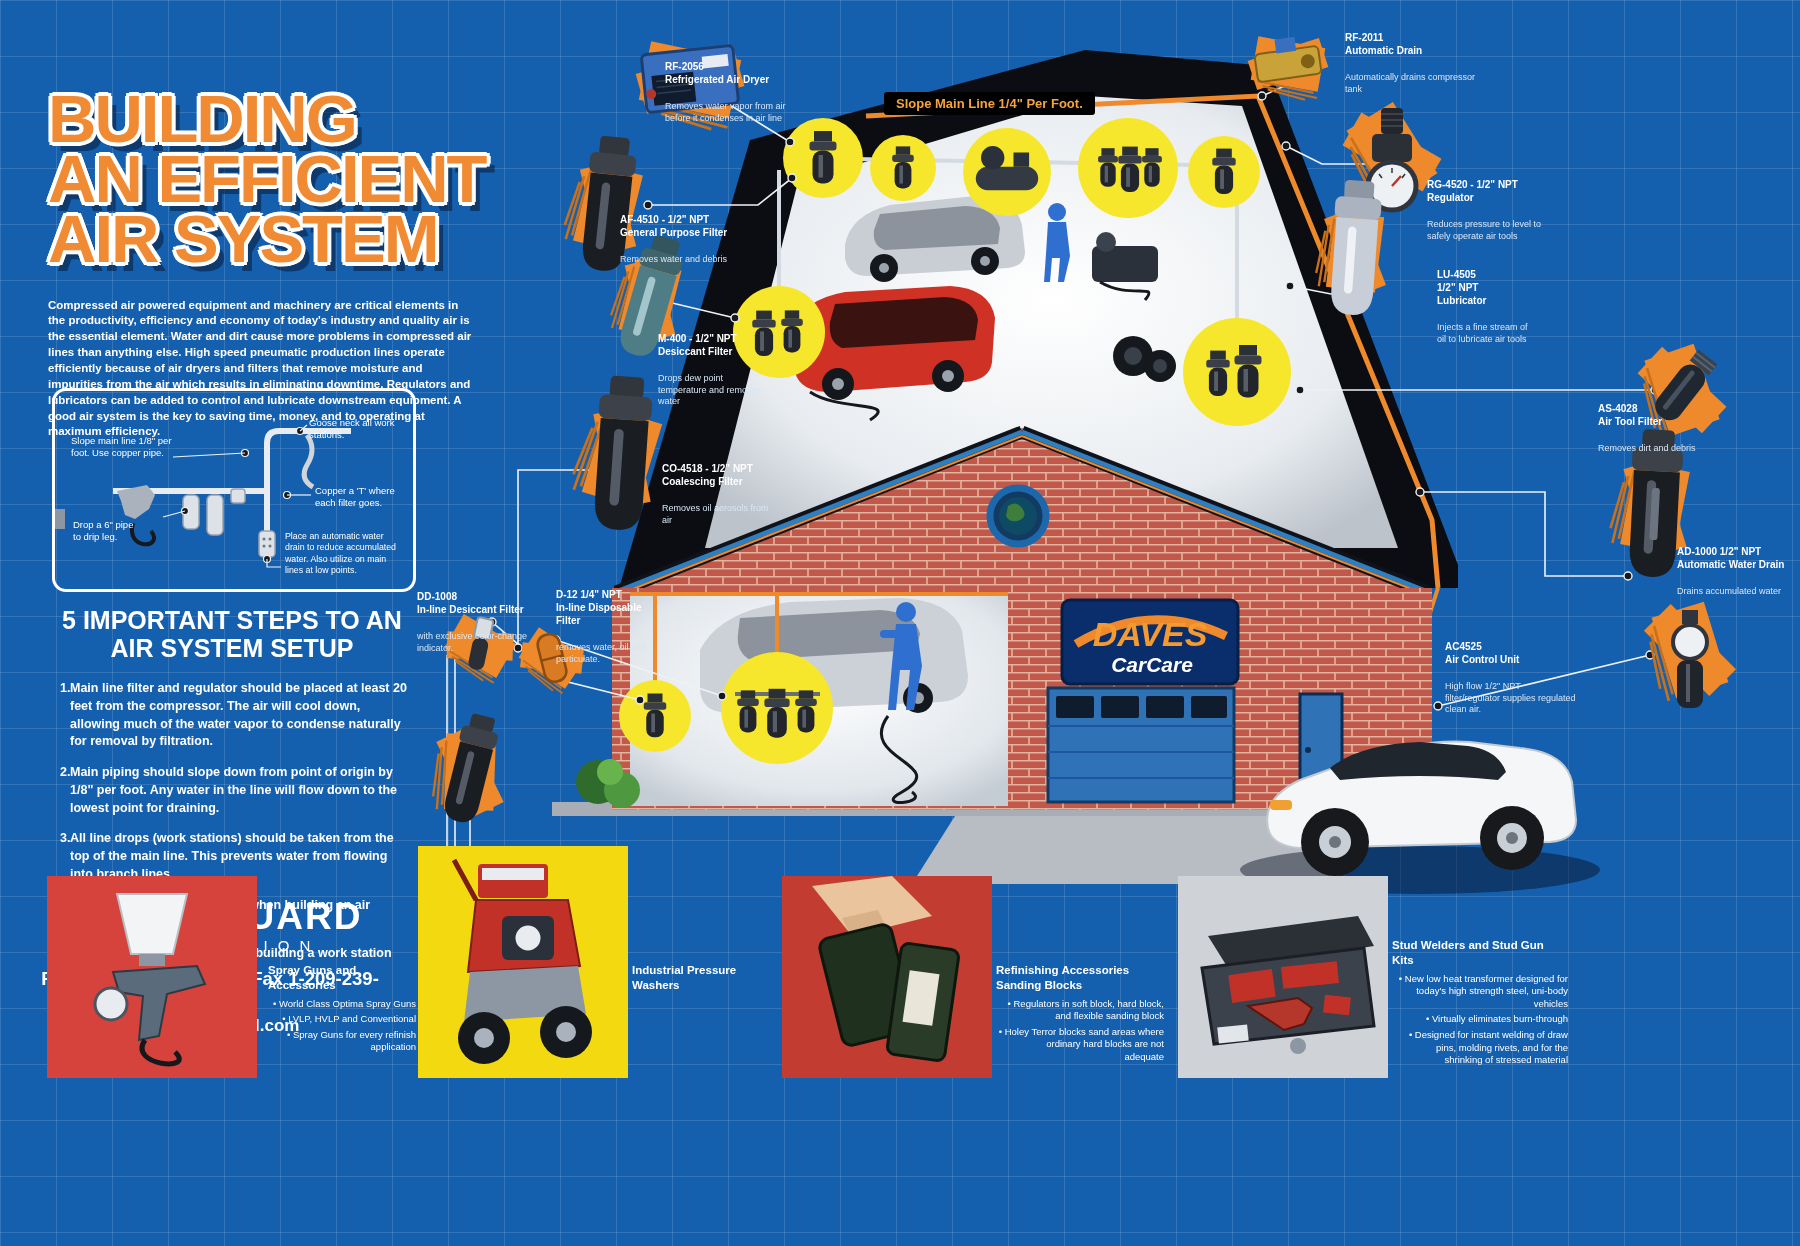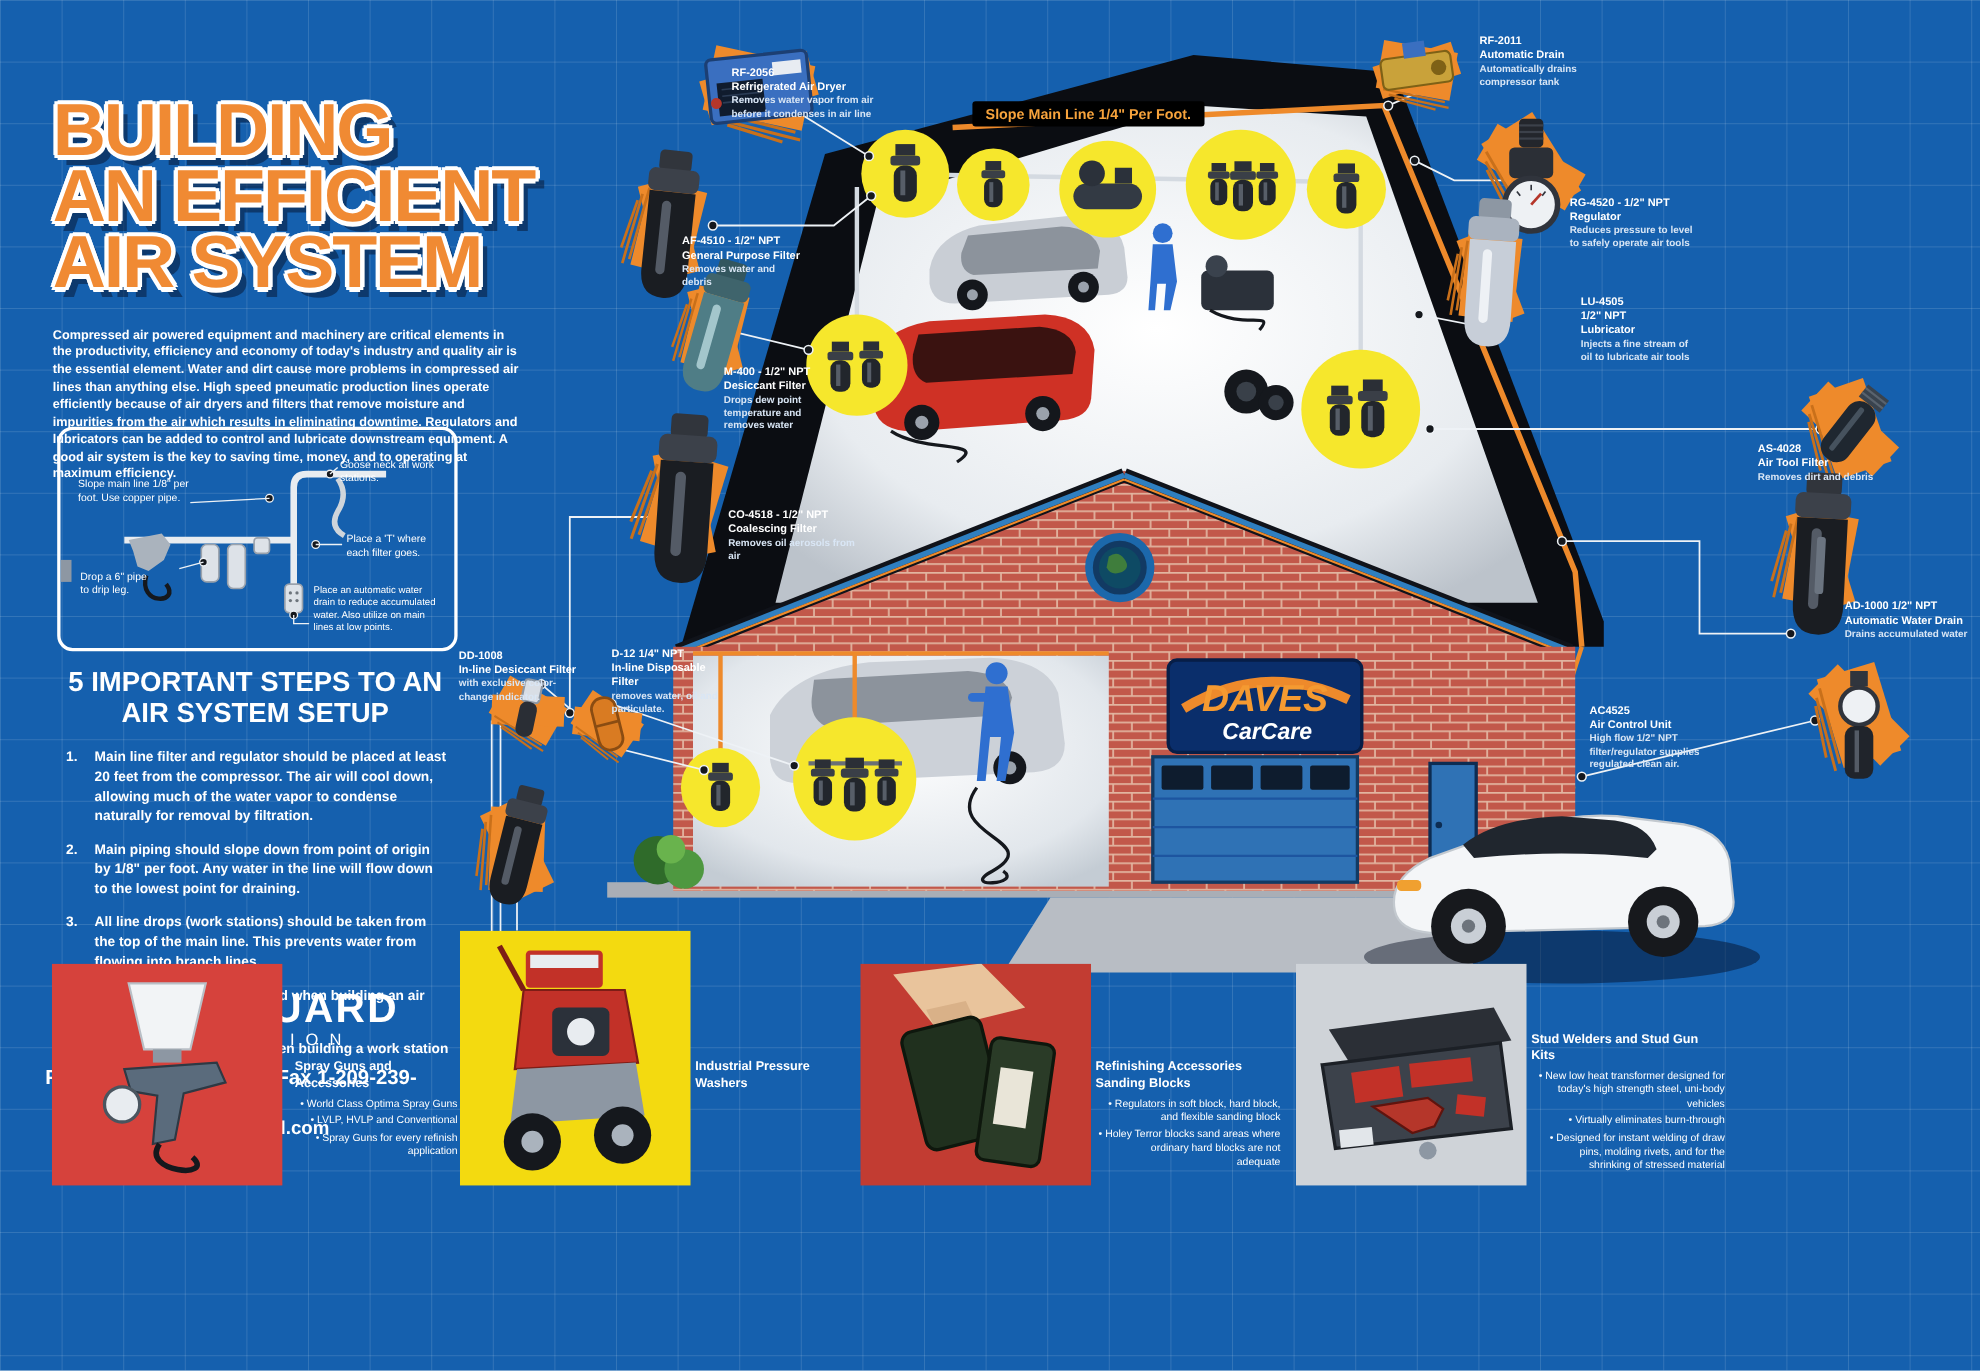--- a/index.html
+++ b/index.html
@@ -32,39 +32,39 @@
   .inset{
     left:52px;top:388px;width:358px;height:198px;
     border:3px solid #fff;border-radius:14px;
   }
   .inset-label{position:absolute;color:#fff;font-size:9.5px;line-height:1.3;}
   
   .steps{left:56px;top:606px;width:352px;color:#fff;}
   .steps h2{margin:0 0 18px 0;text-align:center;font-size:25px;line-height:1.12;font-weight:900;letter-spacing:0;}
   ol.steps-list{list-style:none;margin:0;padding:0;counter-reset:s;}
   ol.steps-list li{
-    counter-increment:s;position:relative;padding-left:30px;margin-bottom:13px;
+    counter-increment:s;position:relative;padding-left:14px;margin-bottom:13px;
     font-size:12.5px;font-weight:bold;line-height:1.42;
   }
   ol.steps-list li::before{content:counter(s) ".";position:absolute;left:4px;font-weight:bold;}
   
   .company{left:40px;top:898px;width:340px;text-align:center;color:#fff;}
   .co-name{font-size:37px;font-weight:900;letter-spacing:2px;line-height:1;}
   .co-sub{font-size:15px;letter-spacing:10px;margin-top:2px;font-weight:400;}
   .co-contact{font-size:18.5px;font-weight:bold;margin-top:14px;letter-spacing:0;}
   .co-web{font-size:17px;font-weight:bold;margin-top:4px;}
   
   .banner{
     left:884px;top:92px;background:#000;color:#f7a33c;
     font-size:13px;font-weight:bold;padding:4px 12px;border-radius:3px;white-space:nowrap;
   }
   
   .callout{position:absolute;color:#fff;}
   .c-model,.c-model2,.c-name{font-size:10px;font-weight:bold;line-height:1.3;}
-  .c-desc{font-size:9px;font-weight:bold;line-height:1.3;color:#d9e6f5;margin-top:0;}
+  .c-desc{font-size:9px;font-weight:normal;line-height:1.3;color:#d9e6f5;margin-top:15px;}
   
   .photo{position:absolute;overflow:hidden;}
   .caption{position:absolute;color:#fff;}
   .caption h3{margin:0 0 5px 0;font-size:11.5px;font-weight:bold;line-height:1.3;}
   .caption ul{margin:0;padding:0;list-style:none;text-align:right;}
   .caption li{font-size:9.5px;line-height:1.32;padding-left:10px;text-indent:-10px;margin-bottom:3px;}
   .caption li::before{content:"• ";}
   svg text{font-family:"Liberation Sans",sans-serif;}
 </style>
 </head>
@@ -474,21 +474,21 @@
       <g stroke="#eef2f6" stroke-width="1.2" fill="none">
         <polyline points="118,66 190,62"></polyline>
         <polyline points="245,40 252,34"></polyline>
         <polyline points="232,104 256,104"></polyline>
         <polyline points="108,126 130,120"></polyline>
         <polyline points="212,168 212,176 226,176"></polyline>
       </g>
     </svg>
     <div class="inset-label" style="left:16px;top:44px;width:104px">Slope main line 1/8" per foot. Use copper pipe.</div>
     <div class="inset-label" style="left:254px;top:26px;width:88px">Goose neck all work stations.</div>
-    <div class="inset-label" style="left:260px;top:94px;width:84px">Place a 'T' where each filter goes.</div>
+    <div class="inset-label" style="left:260px;top:94px;width:84px">Copper a 'T' where each filter goes.</div>
     <div class="inset-label" style="left:18px;top:128px;width:70px">Drop a 6" pipe to drip leg.</div>
     <div class="inset-label" style="left:230px;top:140px;width:118px;font-size:8.8px">Place an automatic water drain to reduce accumulated water. Also utilize on main lines at low points.</div>
   </div>
 
   <div class="abs steps">
     <h2>5 IMPORTANT STEPS TO AN AIR SYSTEM SETUP</h2>
     <ol class="steps-list">
       <li>Main line filter and regulator should be placed at least 20 feet from the compressor. The air will cool down, allowing much of the water vapor to condense naturally for removal by filtration.</li>
       <li>Main piping should slope down from point of origin by 1/8" per foot. Any water in the line will flow down to the lowest point for draining.</li>
       <li>All line drops (work stations) should be taken from the top of the main line. This prevents water from flowing into branch lines.</li>

